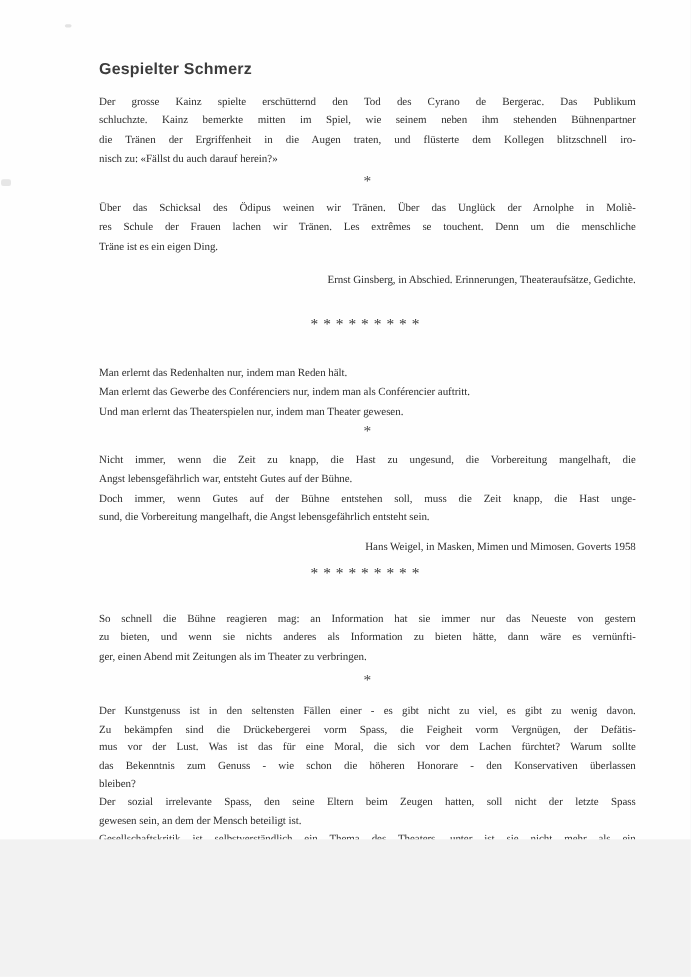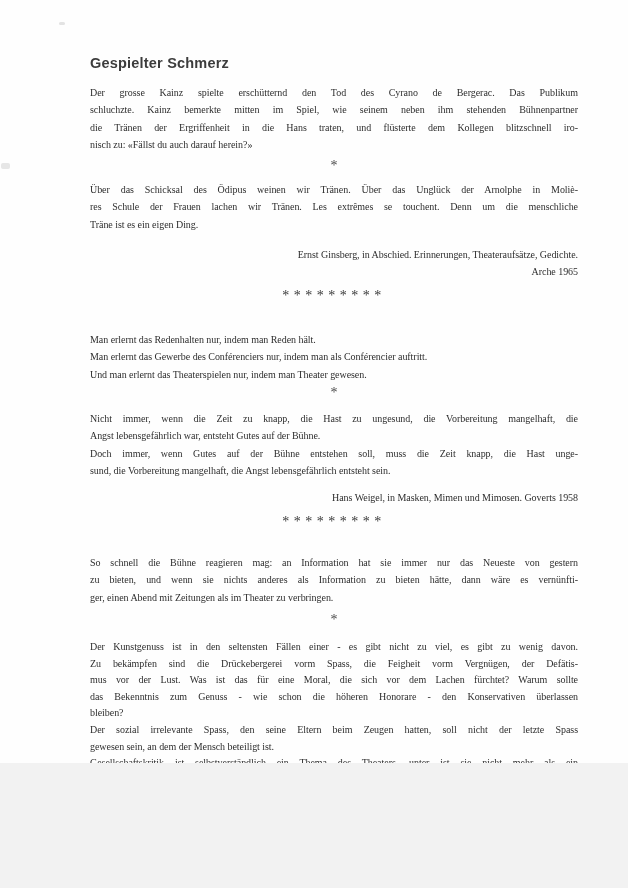--- a/index.html
+++ b/index.html
@@ -53,35 +53,34 @@
 
   <div class="artifact a1"></div>
   <div class="artifact a2"></div>
   <div class="artifact a3"></div>
 
   <h1 class="blk heading" style="top:55px">Gespielter Schmerz</h1>
 
   <div class="blk para" style="top:84px">
     <div class="ln j">Der grosse Kainz spielte erschütternd den Tod des Cyrano de Bergerac. Das Publikum</div>
     <div class="ln j">schluchzte. Kainz bemerkte mitten im Spiel, wie seinem neben ihm stehenden Bühnenpartner</div>
-    <div class="ln j">die Tränen der Ergriffenheit in die Hans traten, und flüsterte dem Kollegen blitzschnell iro-</div>
+    <div class="ln j">die Tränen der Ergriffenheit in die Augen traten, und flüsterte dem Kollegen blitzschnell iro-</div>
     <div class="ln">nisch zu: «Fällst du auch darauf herein?»</div>
   </div>
 
   <div class="blk sep single" style="top:158px">*</div>
 
   <div class="blk para" style="top:181px">
     <div class="ln j">Über das Schicksal des Ödipus weinen wir Tränen. Über das Unglück der Arnolphe in Moliè-</div>
     <div class="ln j">res Schule der Frauen lachen wir Tränen. Les extrêmes se touchent. Denn um die menschliche</div>
     <div class="ln">Träne ist es ein eigen Ding.</div>
   </div>
 
   <div class="blk attr" style="top:246px">
     <div class="ln">Ernst Ginsberg, in Abschied. Erinnerungen, Theateraufsätze, Gedichte.</div>
-    <div class="ln">Arche 1965</div>
   </div>
 
   <div class="blk sep row" style="top:288px">*********</div>
 
   <div class="blk para" style="top:331px">
     <div class="ln">Man erlernt das Redenhalten nur, indem man Reden hält.</div>
     <div class="ln">Man erlernt das Gewerbe des Conférenciers nur, indem man als Conférencier auftritt.</div>
     <div class="ln">Und man erlernt das Theaterspielen nur, indem man Theater gewesen.</div>
   </div>
 

